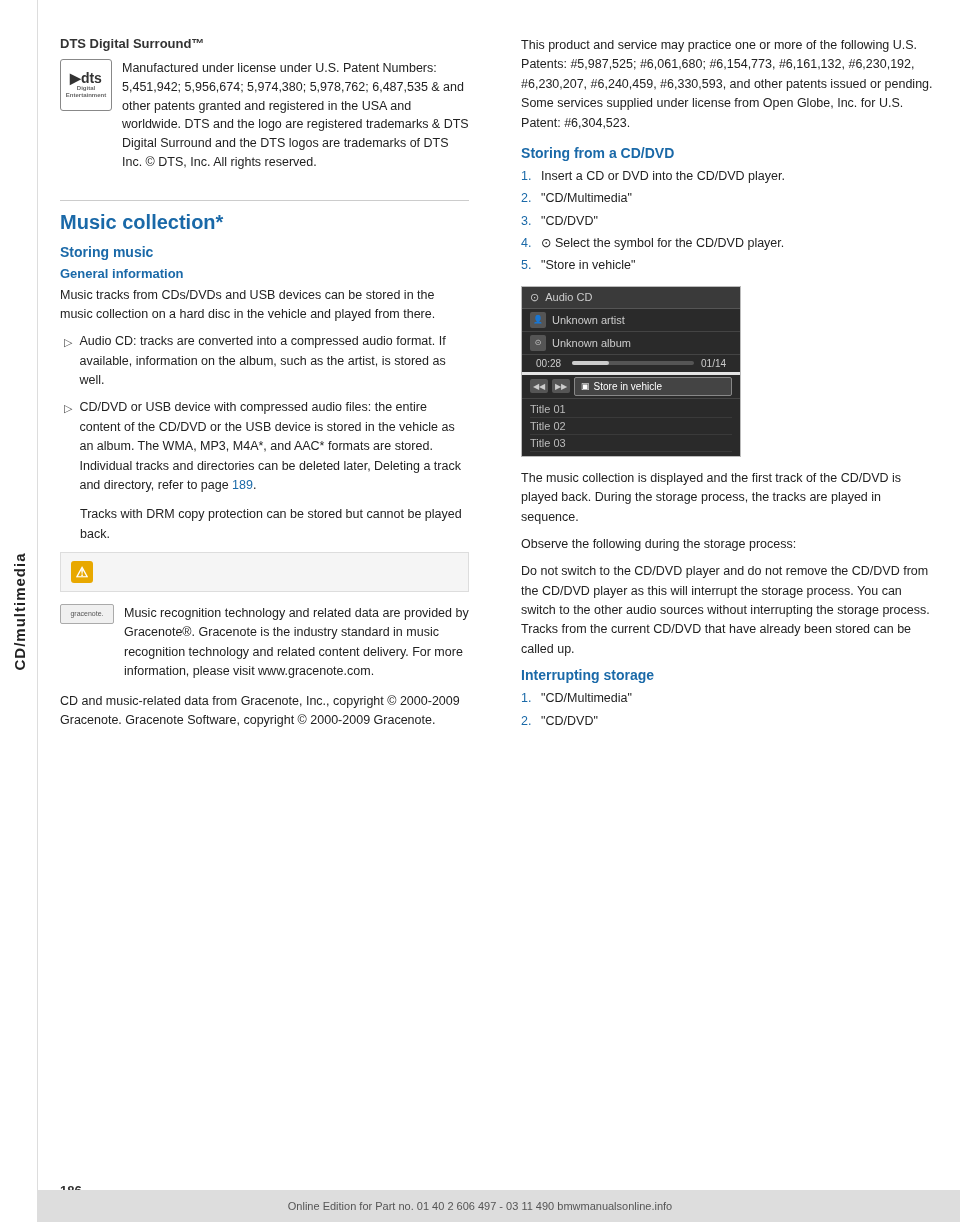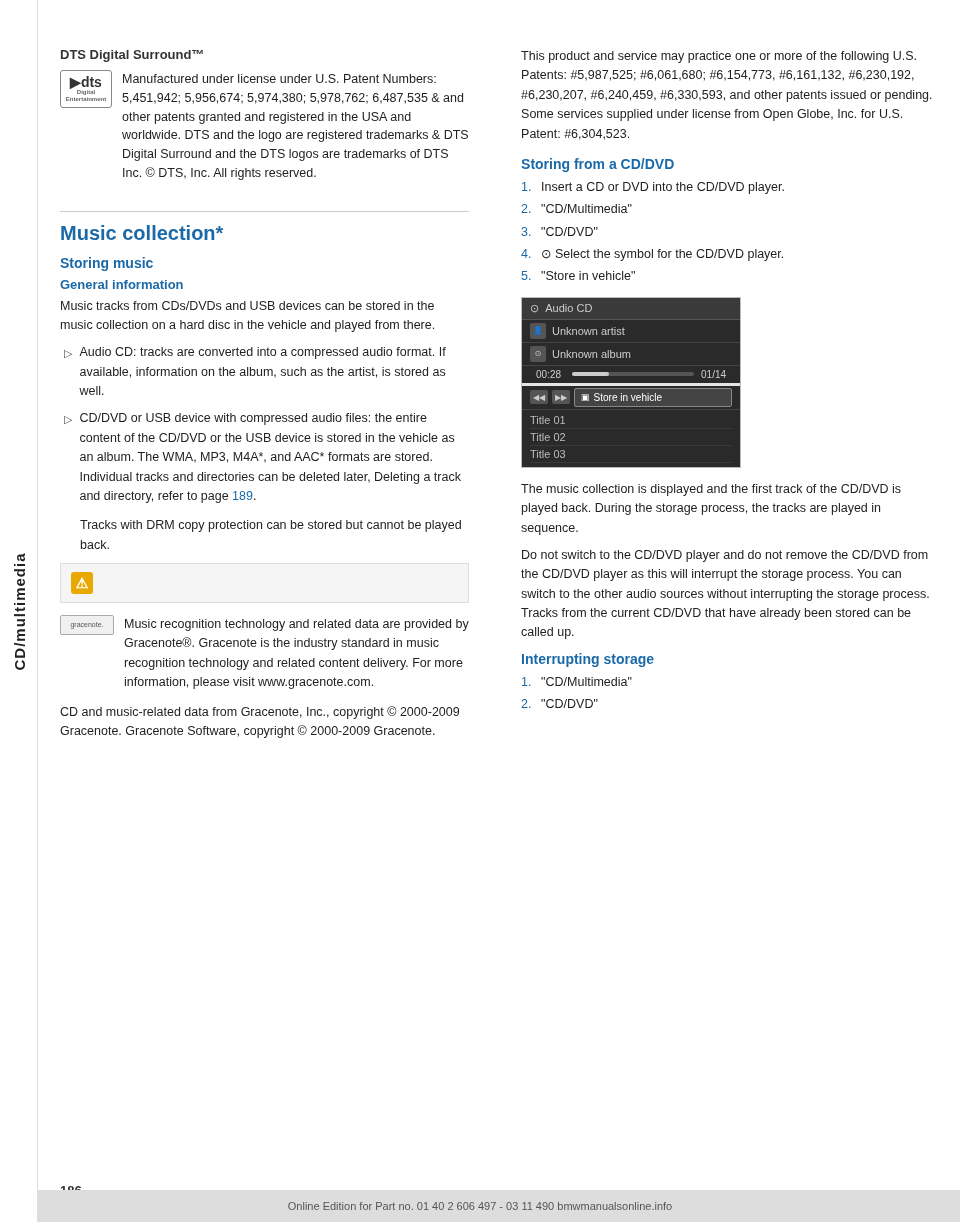--- a/index.html
+++ b/index.html
@@ -35,21 +35,20 @@
       color: #222;
       letter-spacing: 1px;
     }
 
     
     .main-content {
       margin-left: 38px;
       padding: 18px 0 40px 0;
       display: flex;
       gap: 16px;
-      margin-top: 11px;
     }
 
     .left-col {
       width: 460px;
       padding: 18px 22px 18px 22px;
     }
 
     .right-col {
       width: 460px;
       padding: 18px 22px 18px 14px;
@@ -66,21 +65,21 @@
       margin-bottom: 8px;
     }
     .dts-inner {
       display: flex;
       gap: 10px;
       align-items: flex-start;
     }
     .dts-logo {
       flex-shrink: 0;
       width: 52px;
-      height: 38px;
+      height: 52px;
       border: 1px solid #888;
       border-radius: 3px;
       display: flex;
       flex-direction: column;
       align-items: center;
       justify-content: center;
       font-size: 9px;
       font-weight: bold;
       color: #222;
       background: #fff;
@@ -514,20 +513,21 @@
         </div>
       </div>
       <div class="cd-title-rows">
         <div class="cd-title-row">Title  01</div>
         <div class="cd-title-row">Title  02</div>
         <div class="cd-title-row">Title  03</div>
       </div>
     </div>
 
     <div class="body-text">The music collection is displayed and the first track of the CD/DVD is played back. During the storage process, the tracks are played in sequence.</div>
+    <div class="body-text">Observe the following during the storage process:</div>
     <div class="body-text">Do not switch to the CD/DVD player and do not remove the CD/DVD from the CD/DVD player as this will interrupt the storage process. You can switch to the other audio sources without interrupting the storage process. Tracks from the current CD/DVD that have already been stored can be called up.</div>
 
     <div class="section-heading">Interrupting storage</div>
 
     <ol class="numbered-list">
       <li>
         <span class="num-label">1.</span>
         <span>"CD/Multimedia"</span>
       </li>
       <li>

